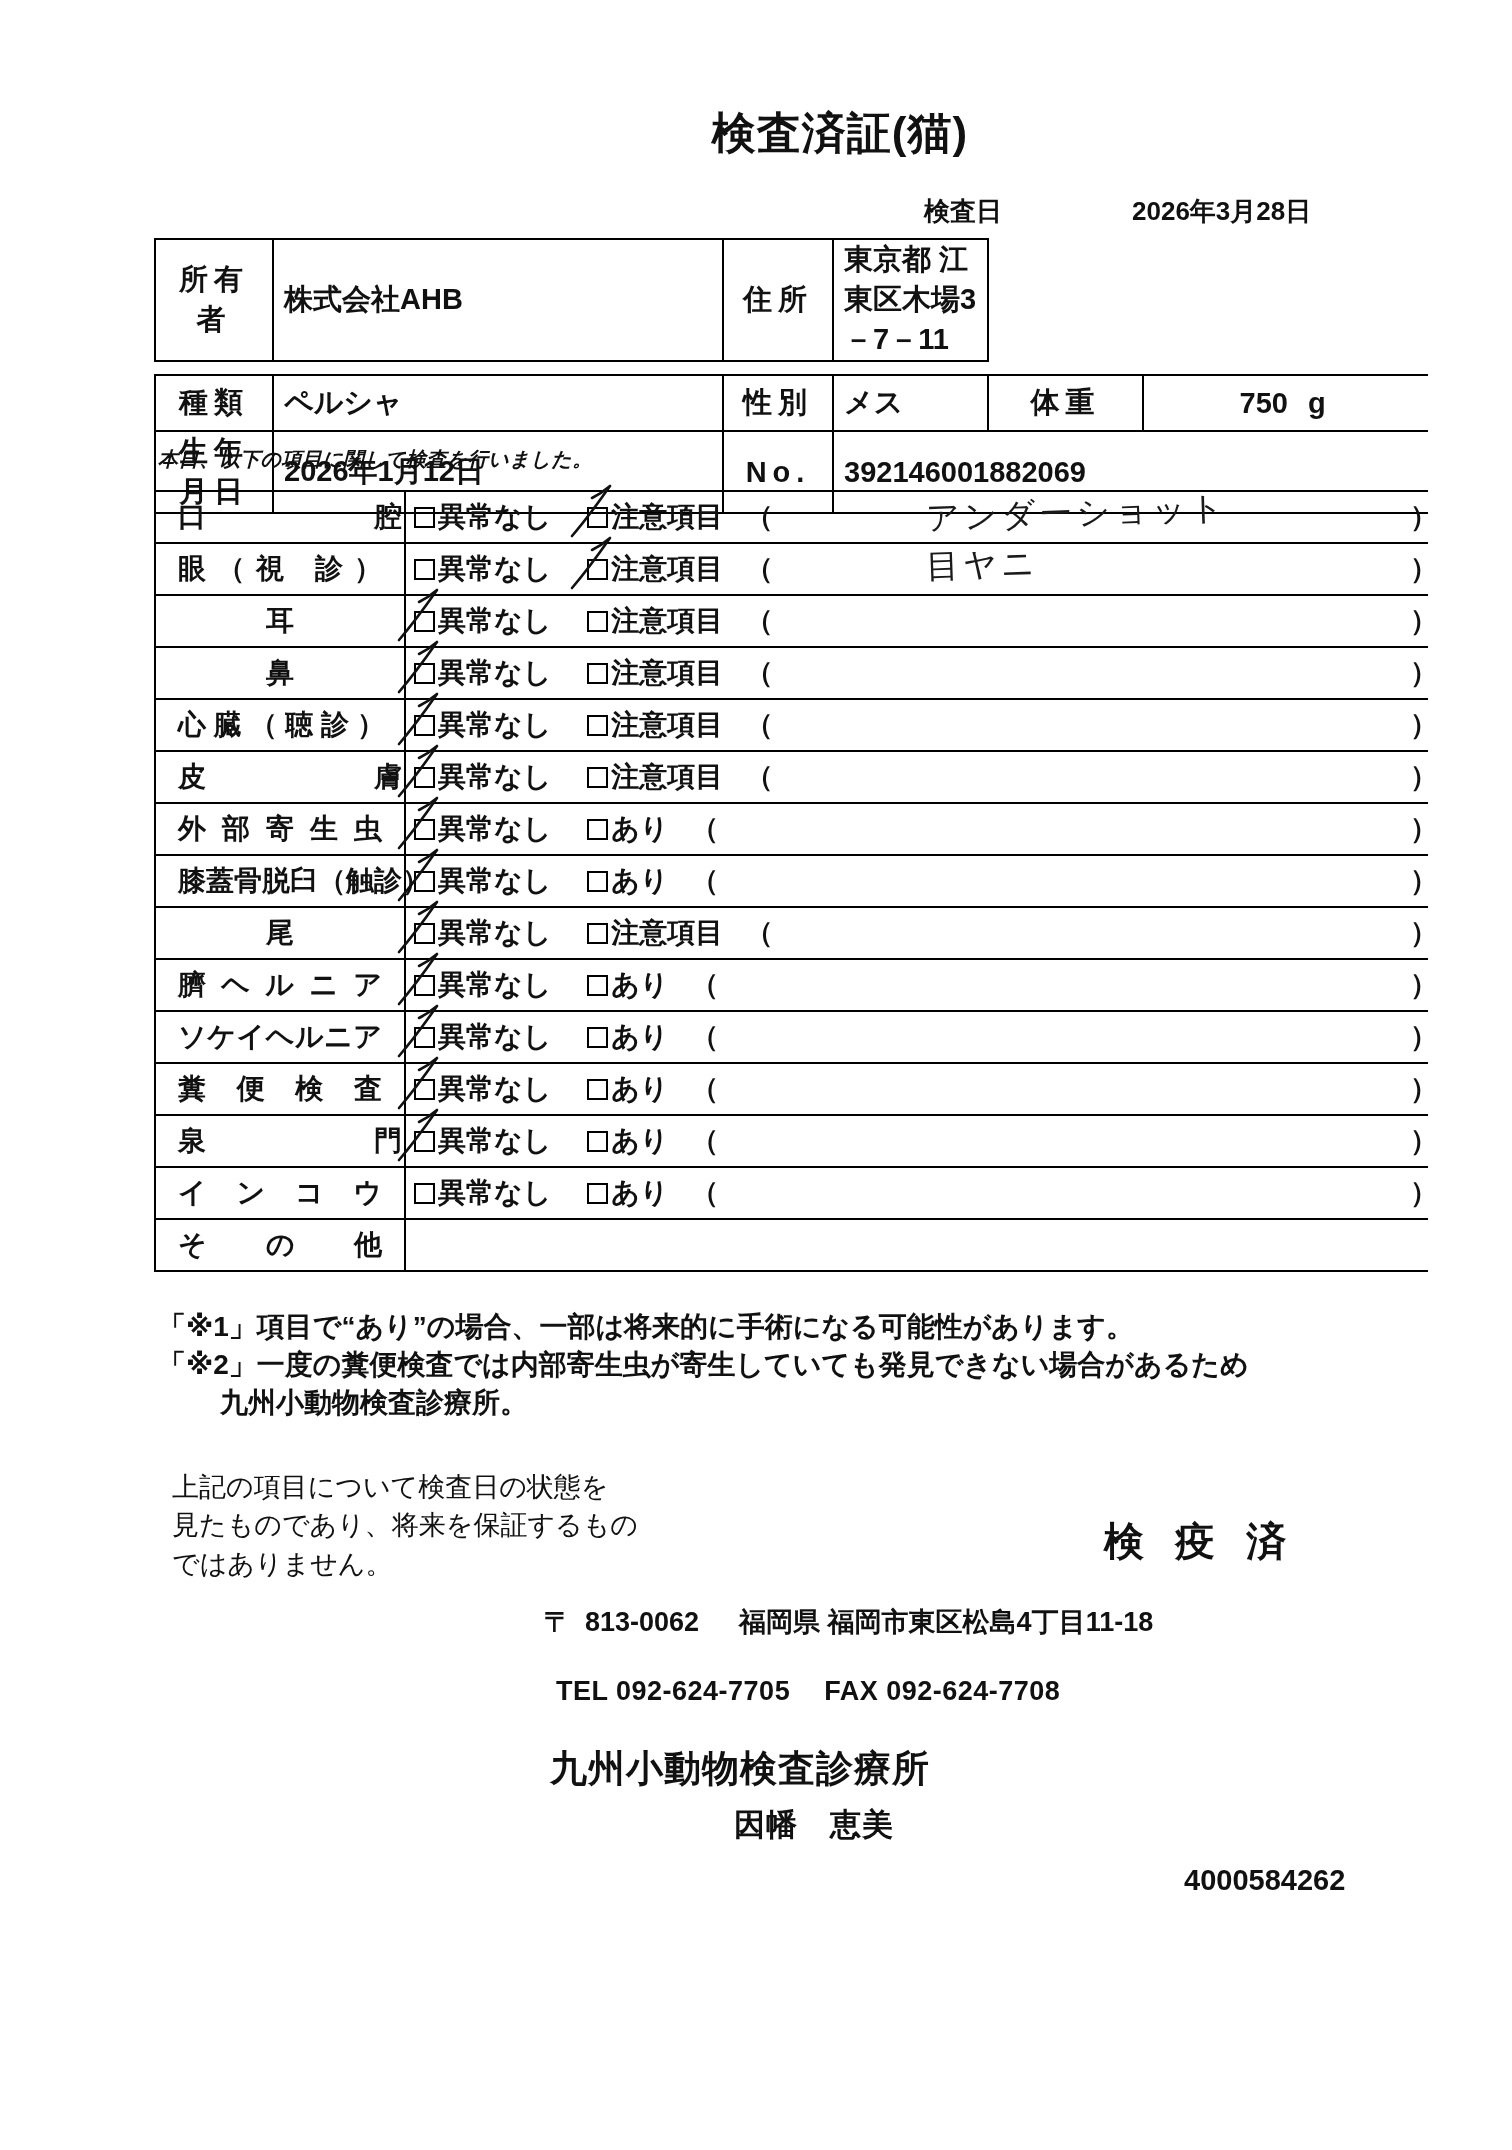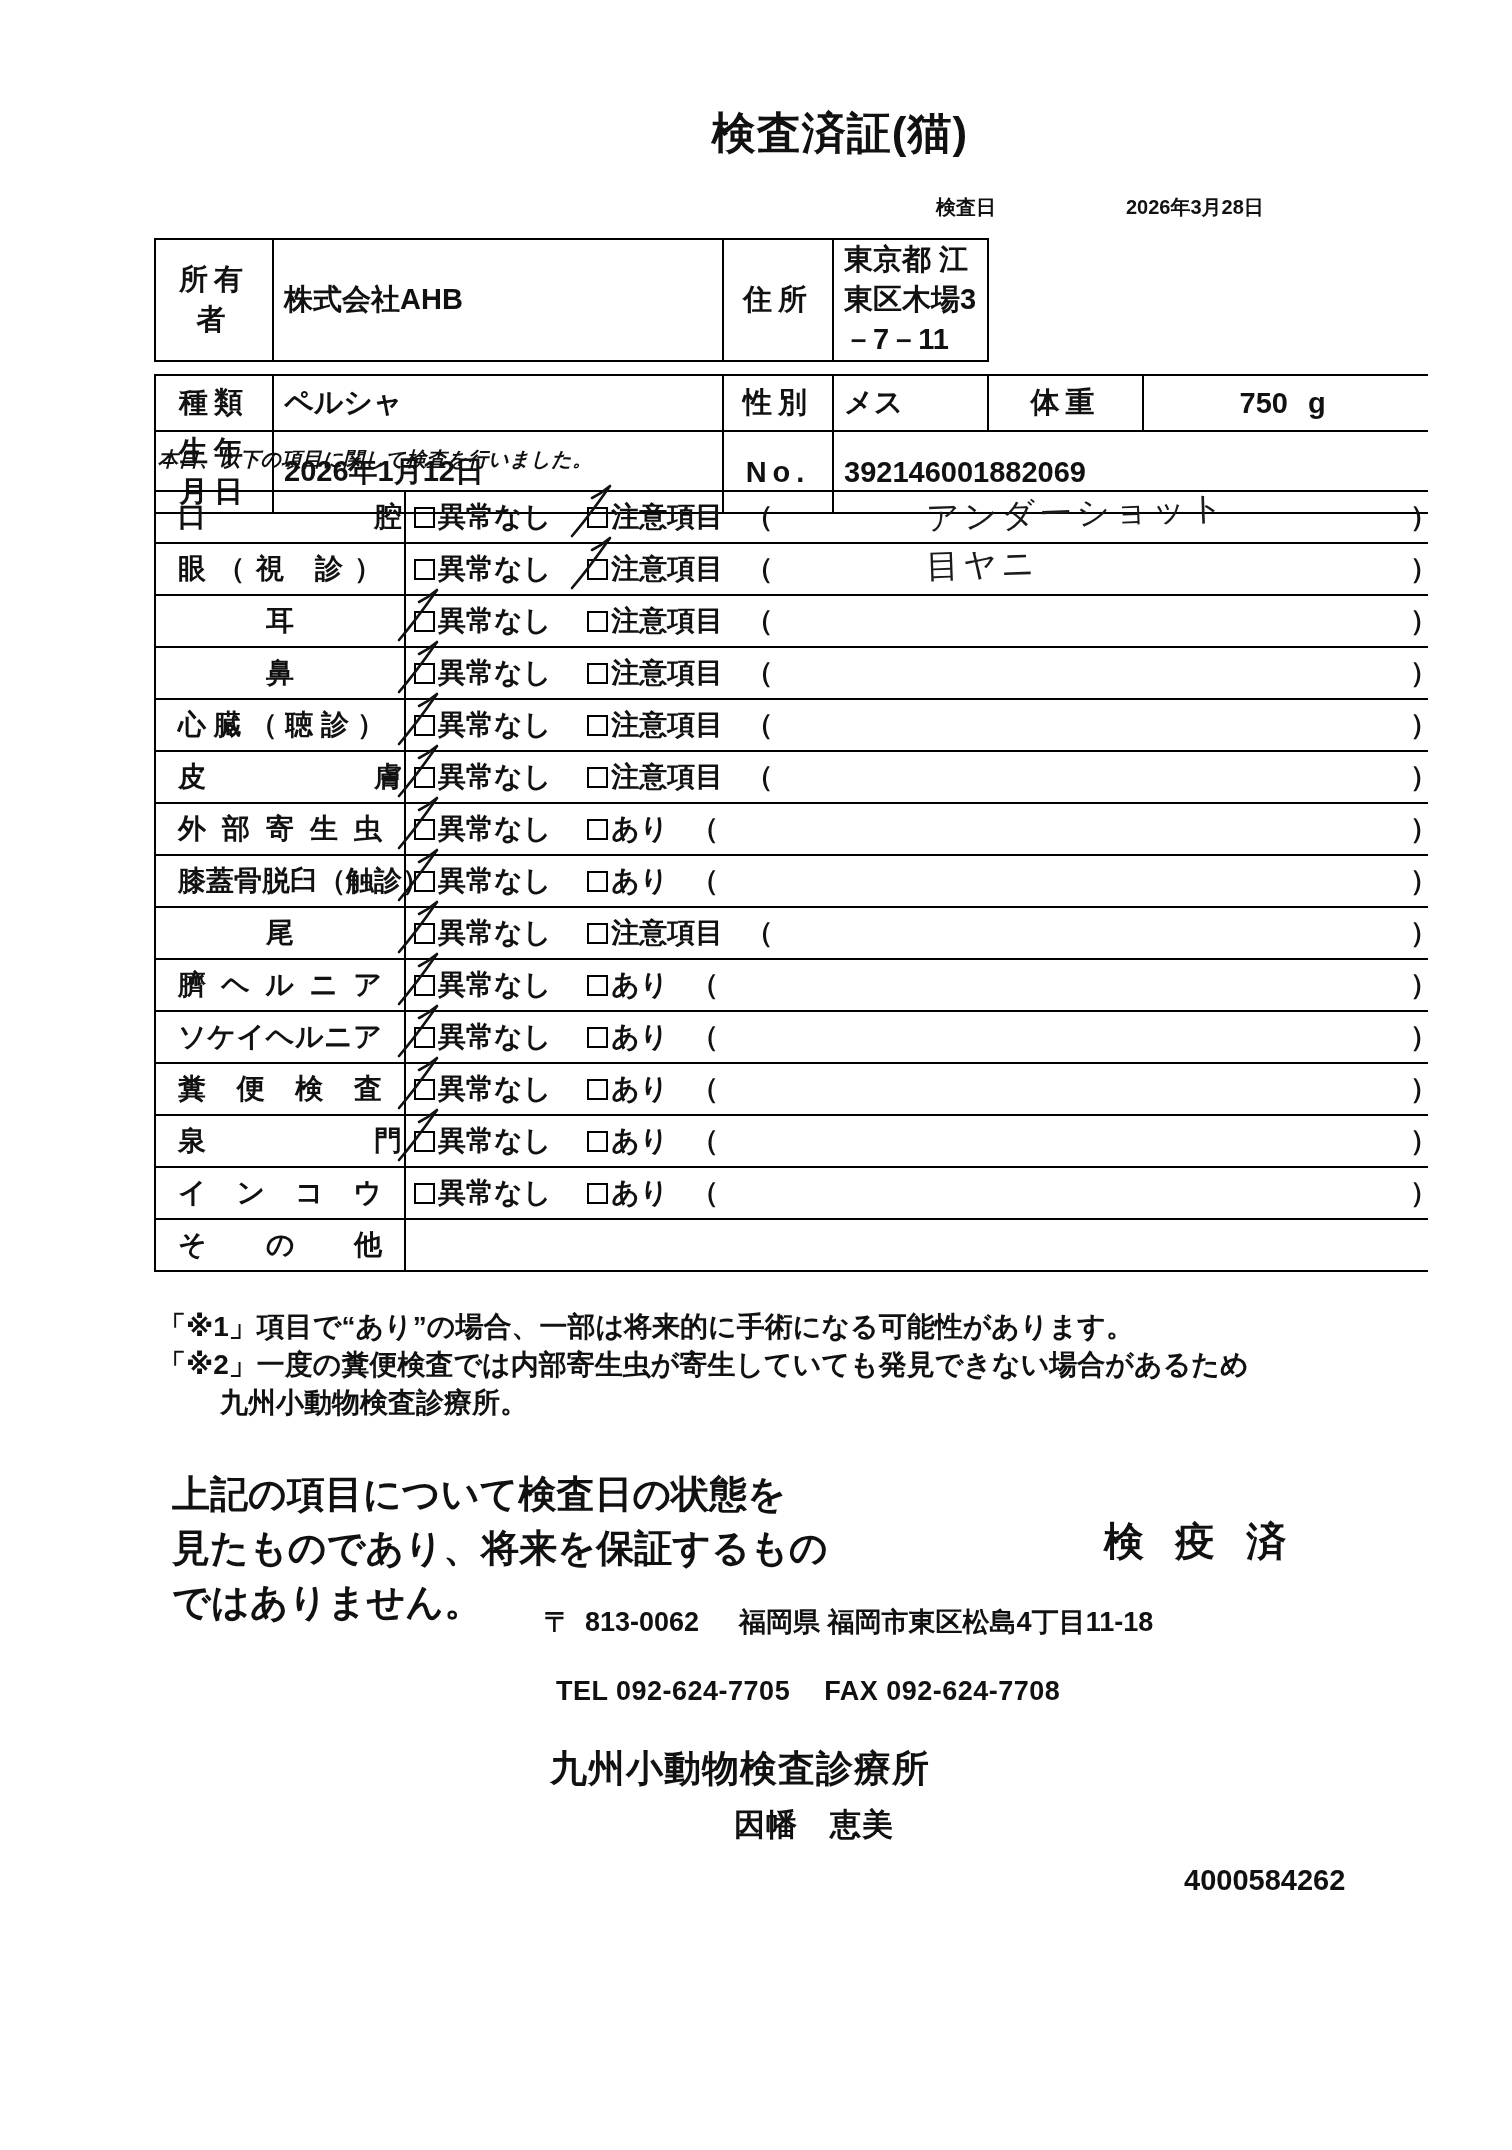--- a/index.html
+++ b/index.html
@@ -33,25 +33,25 @@
     text-align: center;
     font-size: 44px;
     font-weight: bold;
     letter-spacing: 1px;
   }
 
   
   .exam-date-row {
     position: absolute;
     top: 178px;
-    left: 82px;
+    left: 70px;
     width: 1300px;
     display: flex;
     align-items: flex-end;
-    font-size: 20px;
+    font-size: 26px;
     font-weight: bold;
   }
   .exam-date-label {
     margin-left: 770px;
   }
   .exam-date-value {
     margin-left: 130px;
   }
 
   
@@ -178,22 +178,22 @@
     font-weight: bold;
     line-height: 1.36;
   }
   .footnotes .indent { padding-left: 62px; }
 
   
   .disclaimer {
     position: absolute;
     left: 88px;
     top: 1452px;
-    font-size: 38px;
-    font-weight: bold;
+    font-size: 27px;
+    font-weight: normal;
     line-height: 1.42;
   }
 
   
   .stamp {
     position: absolute;
     left: 1020px;
     top: 1498px;
     font-size: 40px;
     font-weight: bold;

